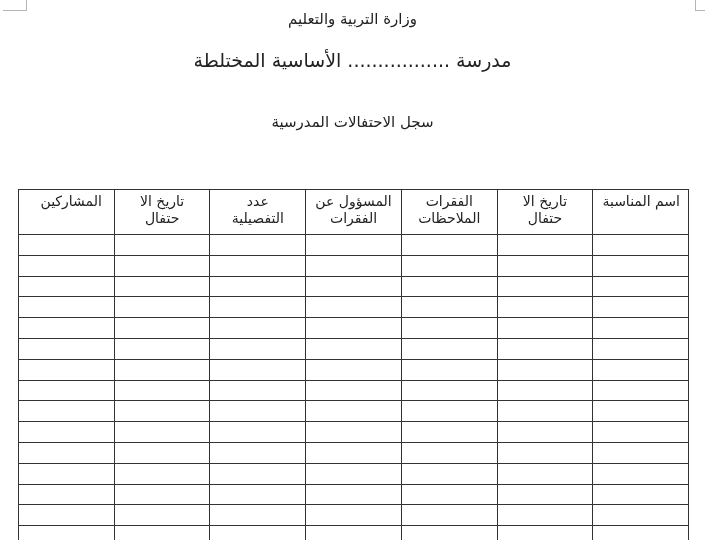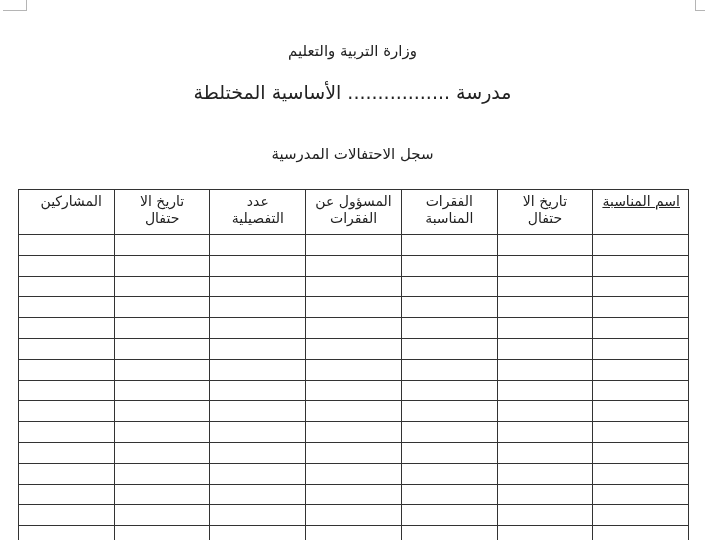--- a/index.html
+++ b/index.html
@@ -3,34 +3,34 @@
 <meta charset="utf-8">
 <style>
   html, body { margin: 0; padding: 0; }
   body {
     width: 705px; height: 540px; overflow: hidden; background: #ffffff;
     position: relative; font-family: "DejaVu Sans", sans-serif; color: #222;
   }
   .crop { position: absolute; border-color: #b5b5b5; border-style: solid; }
   .crop-tl { left: 3px; top: 0; width: 23px; height: 10px; border-width: 0 1px 1px 0; }
   .crop-tr { left: 695px; top: 0; width: 12px; height: 10px; border-width: 0 0 1px 1px; }
-  .line { position: absolute; left: 0; width: 705px; text-align: center; direction: rtl; margin-top: 32px; }
+  .line { position: absolute; left: 0; width: 705px; text-align: center; direction: rtl; }
   .ministry { top: 10px; font-size: 15px; }
   .school { top: 49px; font-size: 19px; }
   .title { top: 113px; font-size: 15px; }
   table.grid {
     position: absolute; left: 18px; top: 189px; width: 671px;
     border-collapse: collapse; direction: rtl; table-layout: fixed;
   }
   table.grid th, table.grid td { border: 1px solid #333; padding: 0; }
   table.grid th {
     height: 41px; font-weight: normal; font-size: 14px; line-height: 17px;
     vertical-align: top; padding-top: 3px; 
   }
-  table.grid th.first { text-align: right; padding-right: 8px; text-decoration: underline; }
+  table.grid th.first { text-align: right; padding-right: 8px; }
   table.grid th.last { text-align: right; padding-right: 12px; }
   table.grid td { height: 19.8px; }
 </style>
 </head>
 <body>
 
 <div class="crop crop-tl"></div>
 <div class="crop crop-tr"></div>
 
 <div class="line ministry">وزارة التربية والتعليم</div>
@@ -43,21 +43,21 @@
       <th class="first">
           <div>اسم المناسبة</div>
           <div></div>
         </th>
       <th>
           <div>تاريخ الا</div>
           <div>حتفال</div>
         </th>
       <th>
           <div>الفقرات</div>
-          <div>المناسبة</div>
+          <div>الملاحظات</div>
         </th>
       <th>
           <div>المسؤول عن</div>
           <div>الفقرات</div>
         </th>
       <th>
           <div>عدد</div>
           <div>التفصيلية</div>
         </th>
       <th>

